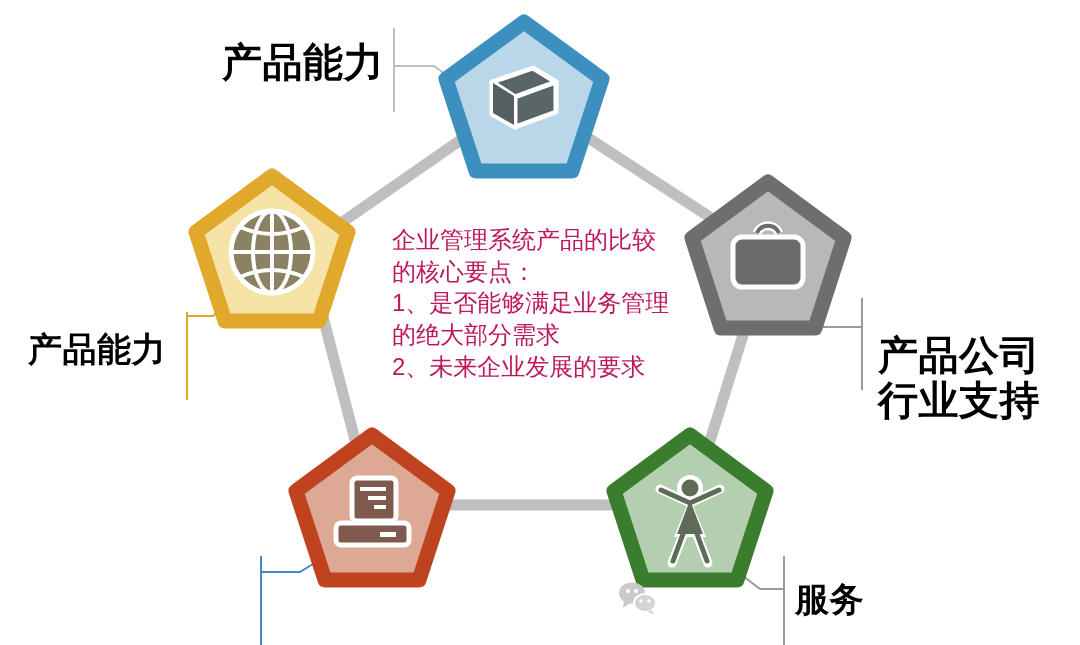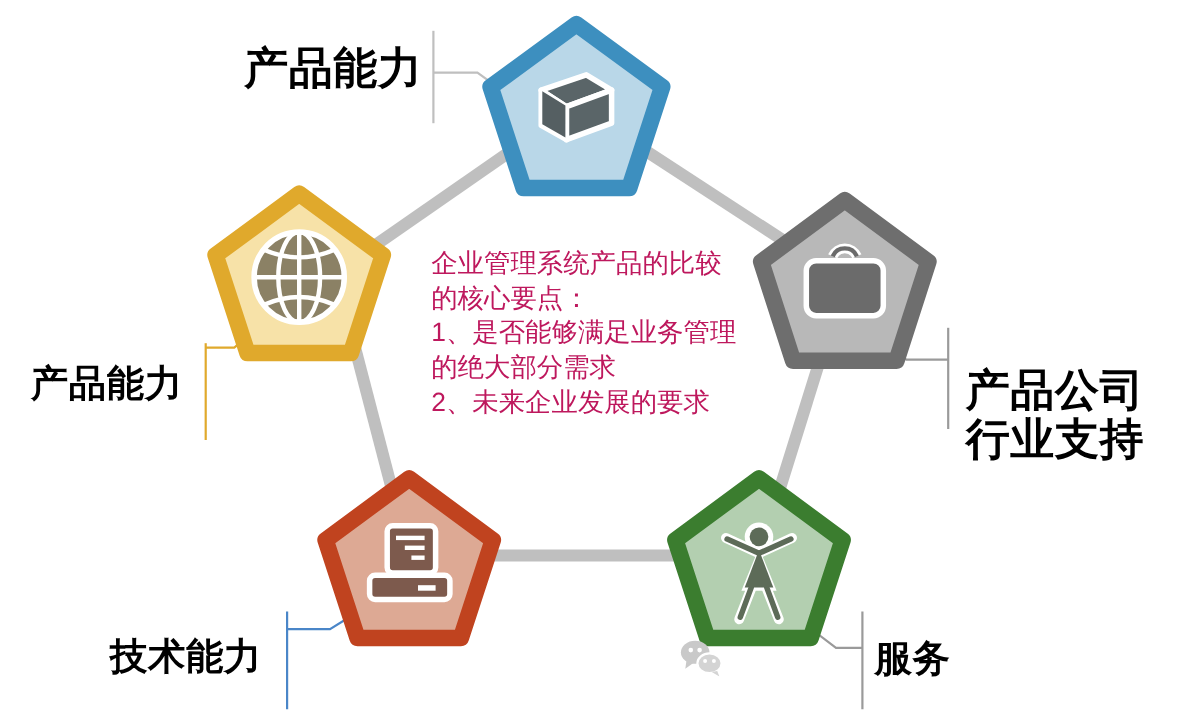--- a/index.html
+++ b/index.html
@@ -168,17 +168,16 @@
     <circle cx="23" cy="20" r="1.8" fill="#ffffff"></circle>
     <circle cx="31" cy="20" r="1.8" fill="#ffffff"></circle>
   </svg>
 
   <div id="center-text">企业管理系统产品的比较的核心要点：
 1、是否能够满足业务管理的绝大部分需求
 2、未来企业发展的要求</div>
 
   <div class="lbl" id="lbl-product">产品能力</div>
   <div class="lbl" id="lbl-industry">产品能力</div>
-  <div class="lbl" id="lbl-tech">技术能力</div>
   <div class="lbl" id="lbl-company"><span>产品公司</span><br><span>行业支持</span></div>
   <div class="lbl" id="lbl-service">服务</div>
 
 </div>
 
 </body></html>

